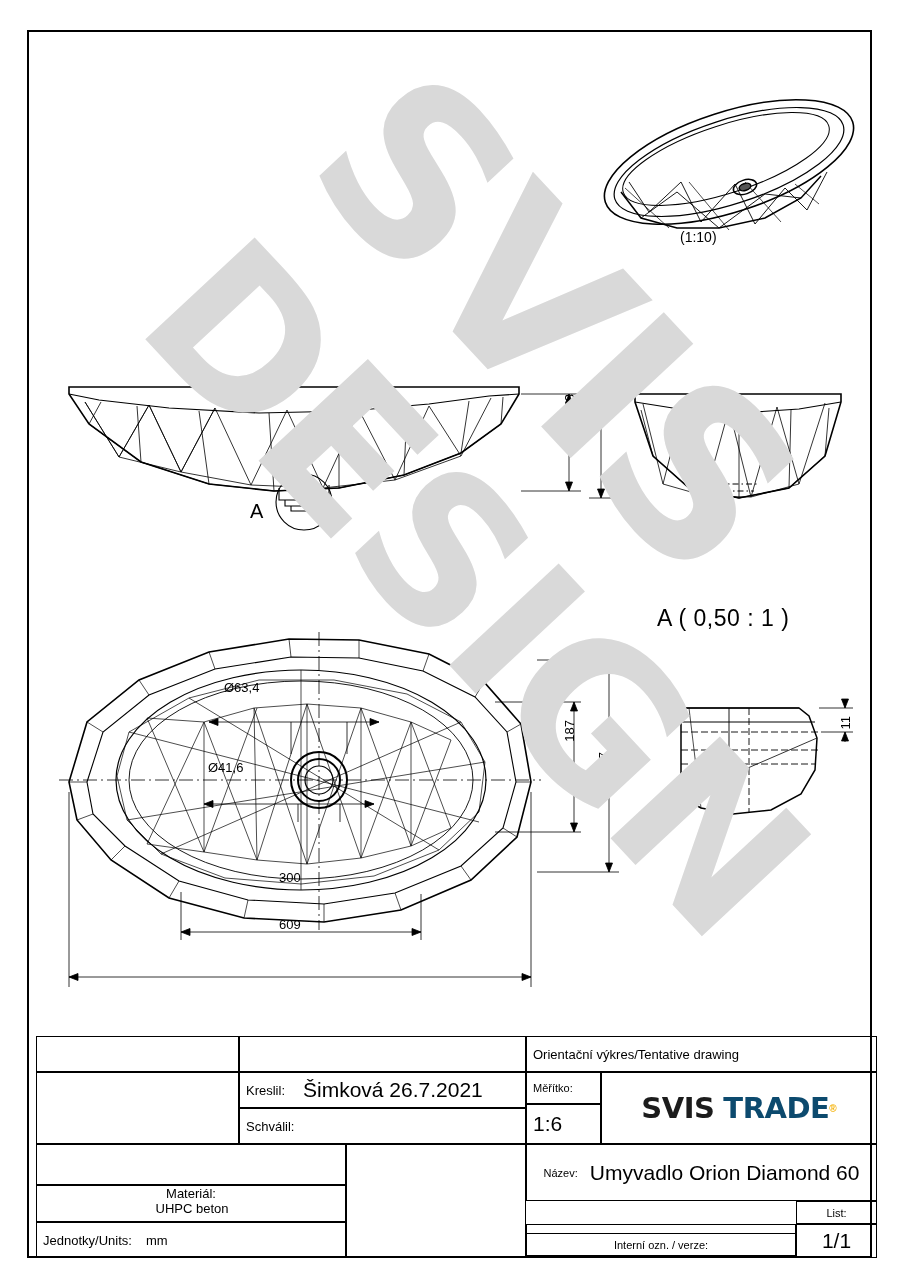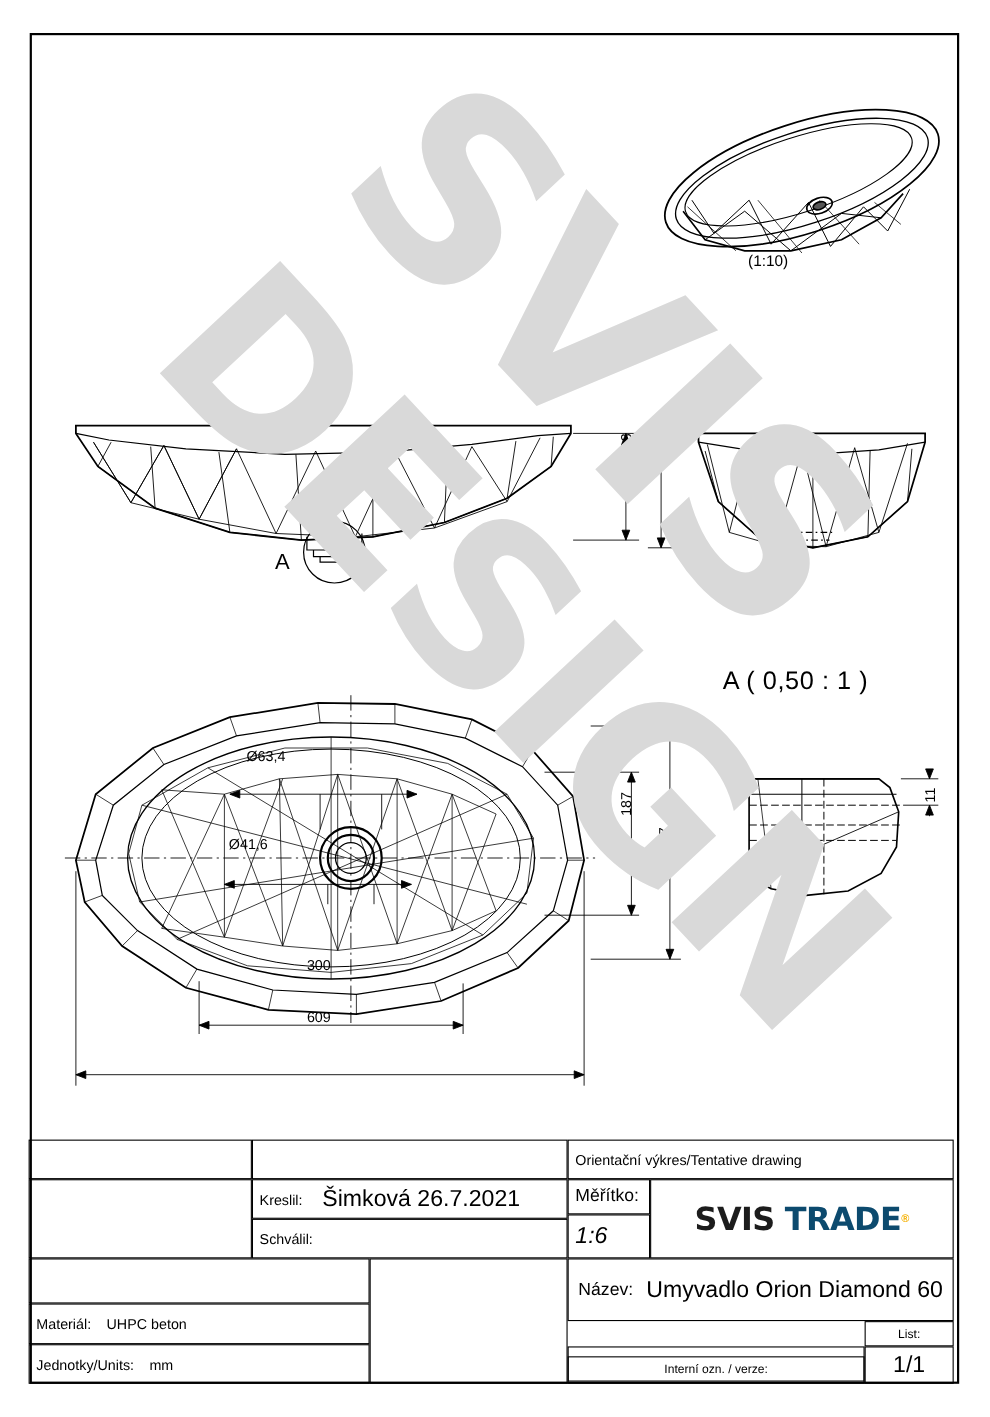--- a/index.html
+++ b/index.html
@@ -73,21 +73,21 @@
   }
   .dim.vert {
     writing-mode: vertical-rl;
     transform: rotate(180deg);
     padding: 2px 0;
   }
 
   
   .titleblock {
     position: absolute;
-    left: 26px;
+    left: 36px;
     top: 1036px;
     width: 841px;
     height: 248px;
     z-index: 6;
     font-size: 13px;
     text-align: right;
   }
   .tb-cell {
     position: absolute;
     box-sizing: border-box;
@@ -124,21 +124,21 @@
     letter-spacing: -0.5px;
     margin-left: 9px;
   }
   .logo-reg {
     font-size: 10px;
     color: #f5b000;
     vertical-align: super;
     font-weight: bold;
   }
   .big { font-size: 21px; }
-  .small { font-size: 16px; }
+  .small { font-size: 11px; }
   .tiny { font-size: 11px; }
 </style>
 </head>
 <body>
 
 <div id="sheet">
 
   <div class="frame"></div>
 
   <svg class="watermark" viewBox="0 0 830 900">
@@ -349,21 +349,21 @@
     </div>
 
     <div class="tb-cell" style="left:203px; top:72px; width:287px; height:36px;">
       <span class="tb-text">Schválil:</span>
       <span class="tb-text"></span>
     </div>
 
     <div class="tb-cell" style="left:490px; top:36px; width:75px; height:32px;">
       <span class="tb-text small">Měřítko:</span>
     </div>
-    <div class="tb-cell" style="left:490px; top:68px; width:75px; height:40px;font-style:italic;">
+    <div class="tb-cell" style="left:490px; top:68px; width:75px; height:40px;">
       <span class="tb-text big">1:6</span>
     </div>
 
     <div class="tb-cell" style="left:565px; top:36px; width:276px; height:72px;">
       <div class="logo-wrap">
         <span class="logo-svis">SVIS</span>
         <span class="logo-trade">TRADE</span>
         <span class="logo-reg">®</span>
       </div>
     </div>
@@ -383,21 +383,21 @@
       <span class="tb-text"></span>
     </div>
 
     <div class="tb-cell center" style="left:760px; top:165px; width:81px; height:23px;">
       <span class="tb-text tiny">List:</span>
     </div>
     <div class="tb-cell center" style="left:760px; top:188px; width:81px; height:34px;">
       <span class="tb-text big">1/1</span>
     </div>
 
-    <div class="tb-cell" style="left:0; top:149px; width:310px; height:37px;">
+    <div class="tb-cell" style="left:0; top:149px; width:310px; height:37px;flex-direction:column;">
       <span class="tb-text">Materiál:</span>
       <span class="tb-text" style="margin-left:2px;">UHPC beton</span>
     </div>
 
     <div class="tb-cell" style="left:0; top:186px; width:310px; height:36px;">
       <span class="tb-text">Jednotky/Units:</span>
       <span class="tb-text" style="margin-left:2px;">mm</span>
     </div>
 
   </div>

